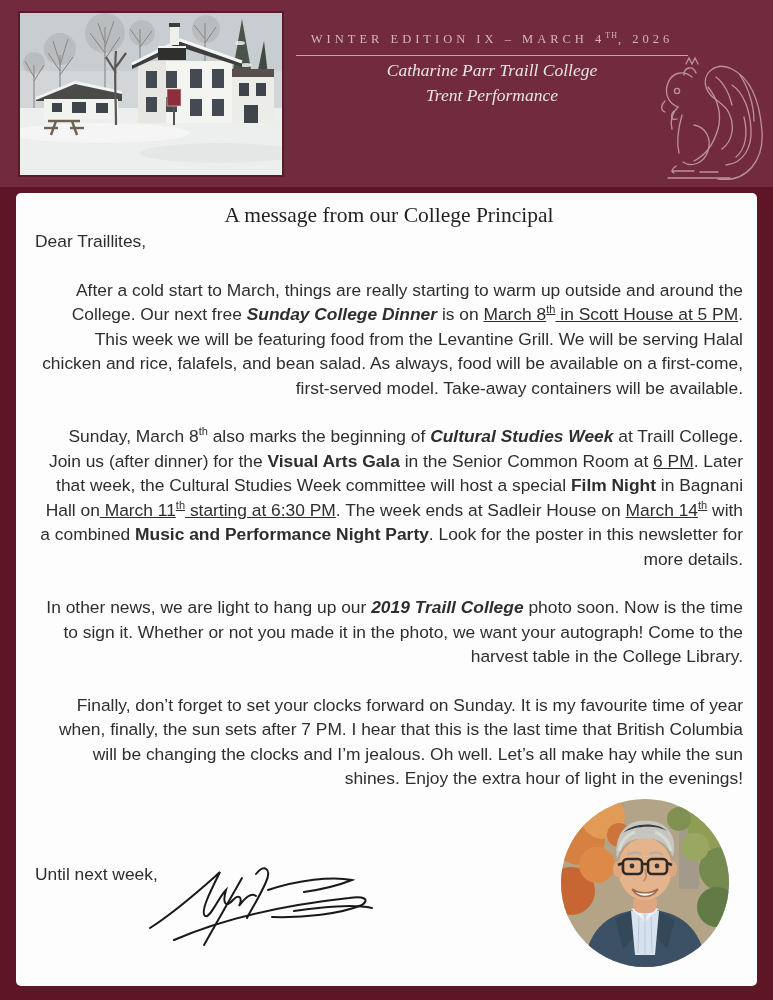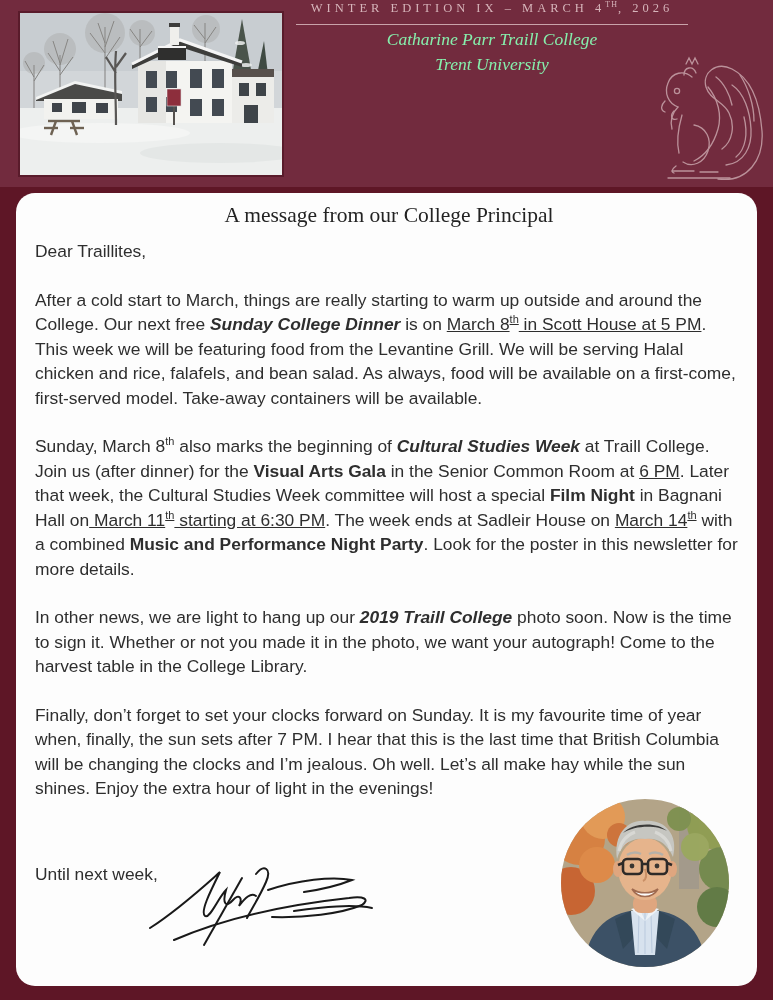--- a/index.html
+++ b/index.html
@@ -3,38 +3,38 @@
 <meta charset="utf-8">
 <style>
   html,body{margin:0;padding:0;}
   .page{position:relative;width:773px;height:1000px;background:#5e1626;overflow:hidden;
         font-family:"Liberation Sans",sans-serif;}
   
   .header{position:absolute;left:0;top:0;width:773px;height:187px;background:#722b3e;}
   .campus-photo{position:absolute;left:20px;top:13px;width:262px;height:162px;
                 outline:2px solid rgba(70,15,28,.55);}
   .header-text{position:absolute;left:290px;top:0;width:404px;text-align:center;}
-  .edition{font-family:"Liberation Serif",serif;font-size:12.5px;
+  .edition{margin-top:31px;font-family:"Liberation Serif",serif;font-size:12.5px;
            letter-spacing:4px;color:#d6b4ba;white-space:nowrap;}
   .edition sup{font-size:8px;letter-spacing:1px;}
   .rule{margin:8px auto 0;width:392px;height:1px;background:#c9a3aa;}
   .title{margin-top:7px;font-family:"DejaVu Serif",serif;font-weight:bold;font-size:43px;
          letter-spacing:2px;color:#e7d6d5;white-space:nowrap;
          text-shadow:2px 2px 1px rgba(56,10,22,.45);}
   .subtitle{font-family:"Liberation Serif",serif;font-style:italic;font-size:17.5px;
-            line-height:22px;color:#86efac;margin-top:3px;}
+            line-height:22px;color:#e5e5e5;margin-top:3px;}
   .squirrel{position:absolute;right:3px;top:55px;}
   
   .letter{position:absolute;left:16px;top:193px;width:741px;height:793px;background:#fdfdfd;
-          border-radius:19px;color:#2e2e2e;}
+          border-radius:5px;color:#2e2e2e;}
   .letter-inner{padding:9px 14px 0 19px;font-size:17.4px;line-height:24.5px;}
   .heading{text-align:center;font-family:"Liberation Serif",serif;font-size:21.5px;
            line-height:27px;color:#232323;}
-  .salutation{margin-top:10px;}
-  .para{margin:24px 0 0 0;}
+  .salutation{}
+  .para{margin:24px 0 0 0;text-align:right;}
   .para .b{font-weight:bold}
   .para .i{font-style:italic}
   .para .u{text-decoration:underline}
   .letter sup{font-size:11px;line-height:0;}
   .closing{position:absolute;left:19px;top:651px;font-size:17.4px;margin-top:20px;}
   .signature{position:absolute;left:128px;top:655px;}
   .portrait{position:absolute;left:545px;top:606px;width:168px;height:168px;
             border-radius:50%;overflow:hidden;}
 </style>
 </head>
@@ -123,21 +123,21 @@
         <line x1="52" y1="108" x2="57" y2="122"></line>
         <line x1="24" y1="115" x2="38" y2="115"></line>
         <line x1="50" y1="115" x2="64" y2="115"></line>
       </g>
     </svg>
 
     <div class="header-text">
       <div class="edition"><span>WINTER EDITION IX – MARCH 4</span><sup>TH</sup><span>, 2026</span></div>
       <div class="rule"></div>
       <div class="subtitle">Catharine Parr Traill College</div>
-      <div class="subtitle">Trent University</div>
+      <div class="subtitle">Trent Performance</div>
     </div>
 
     <svg class="squirrel" width="122" height="132" viewBox="0 0 122 132">
       <g stroke="#ecd6d8" stroke-width="1.3" fill="none" opacity="0.6" stroke-linecap="round">
 
         <path d="M70,124 C100,128 116,104 114,76 C112,50 104,24 84,14 C68,6 54,18 58,32 C62,45 75,46 81,58 C87,70 85,86 74,94"></path>
         <path d="M78,110 C96,108 104,92 103,74 C102,56 96,38 84,30"></path>
         <path d="M88,102 C98,94 100,78 96,62"></path>
         <path d="M68,22 C76,28 82,40 84,50"></path>
         <path d="M92,20 C100,32 106,50 106,66"></path>

